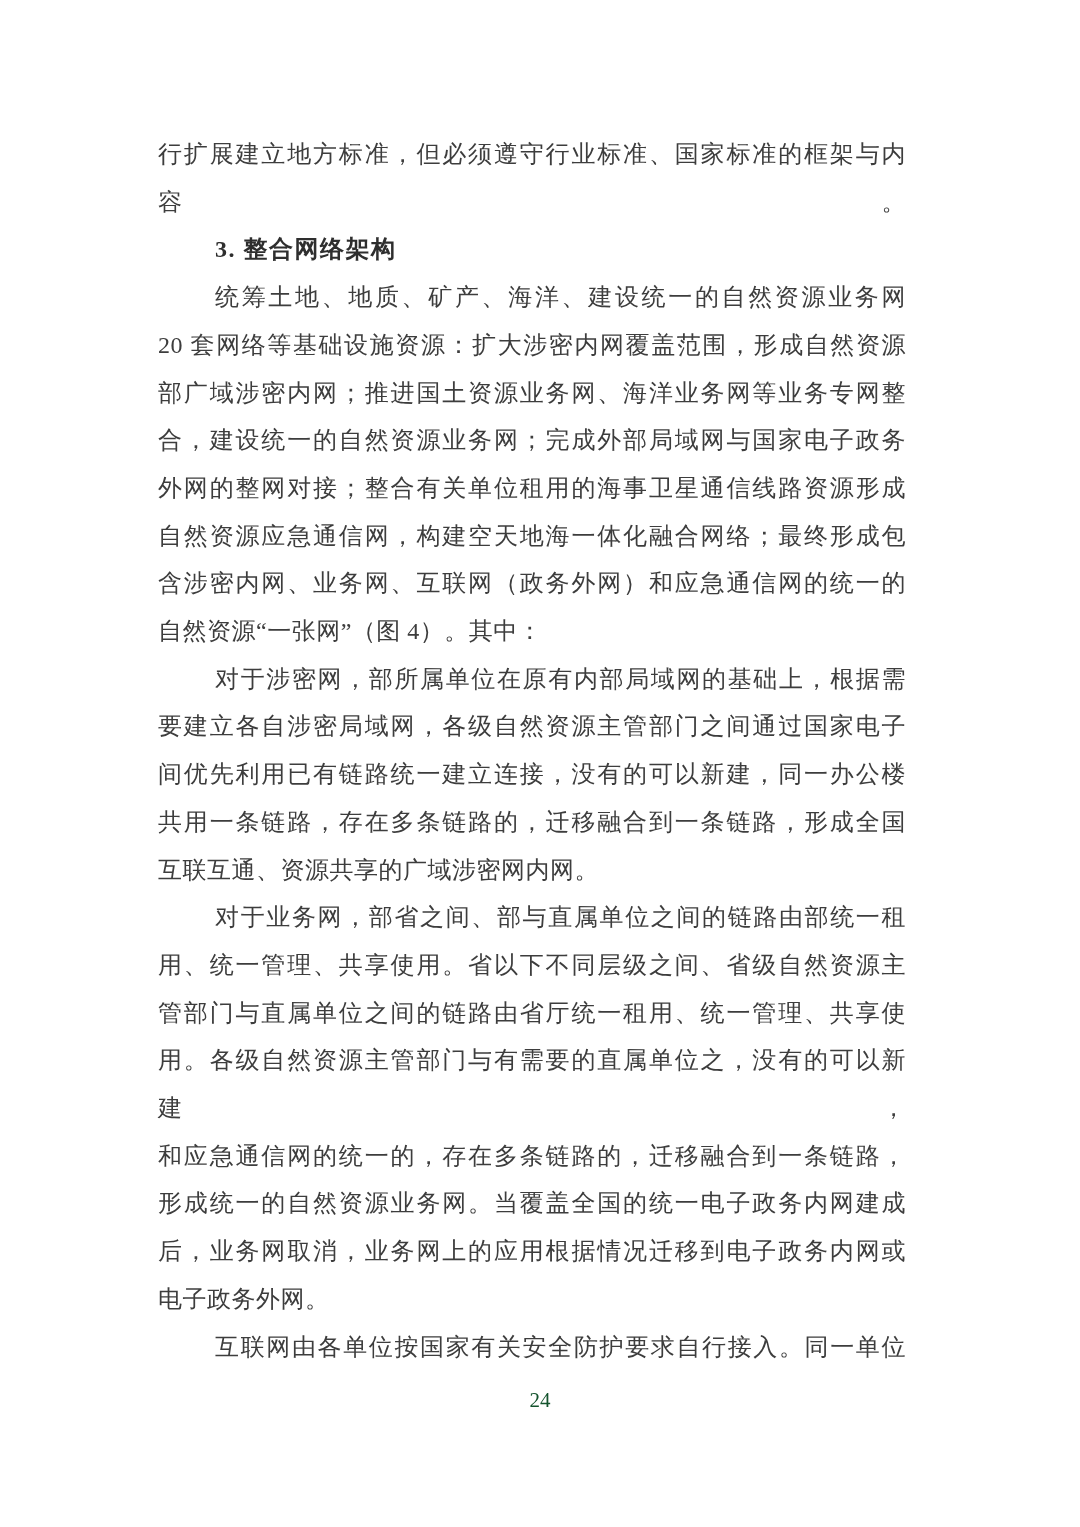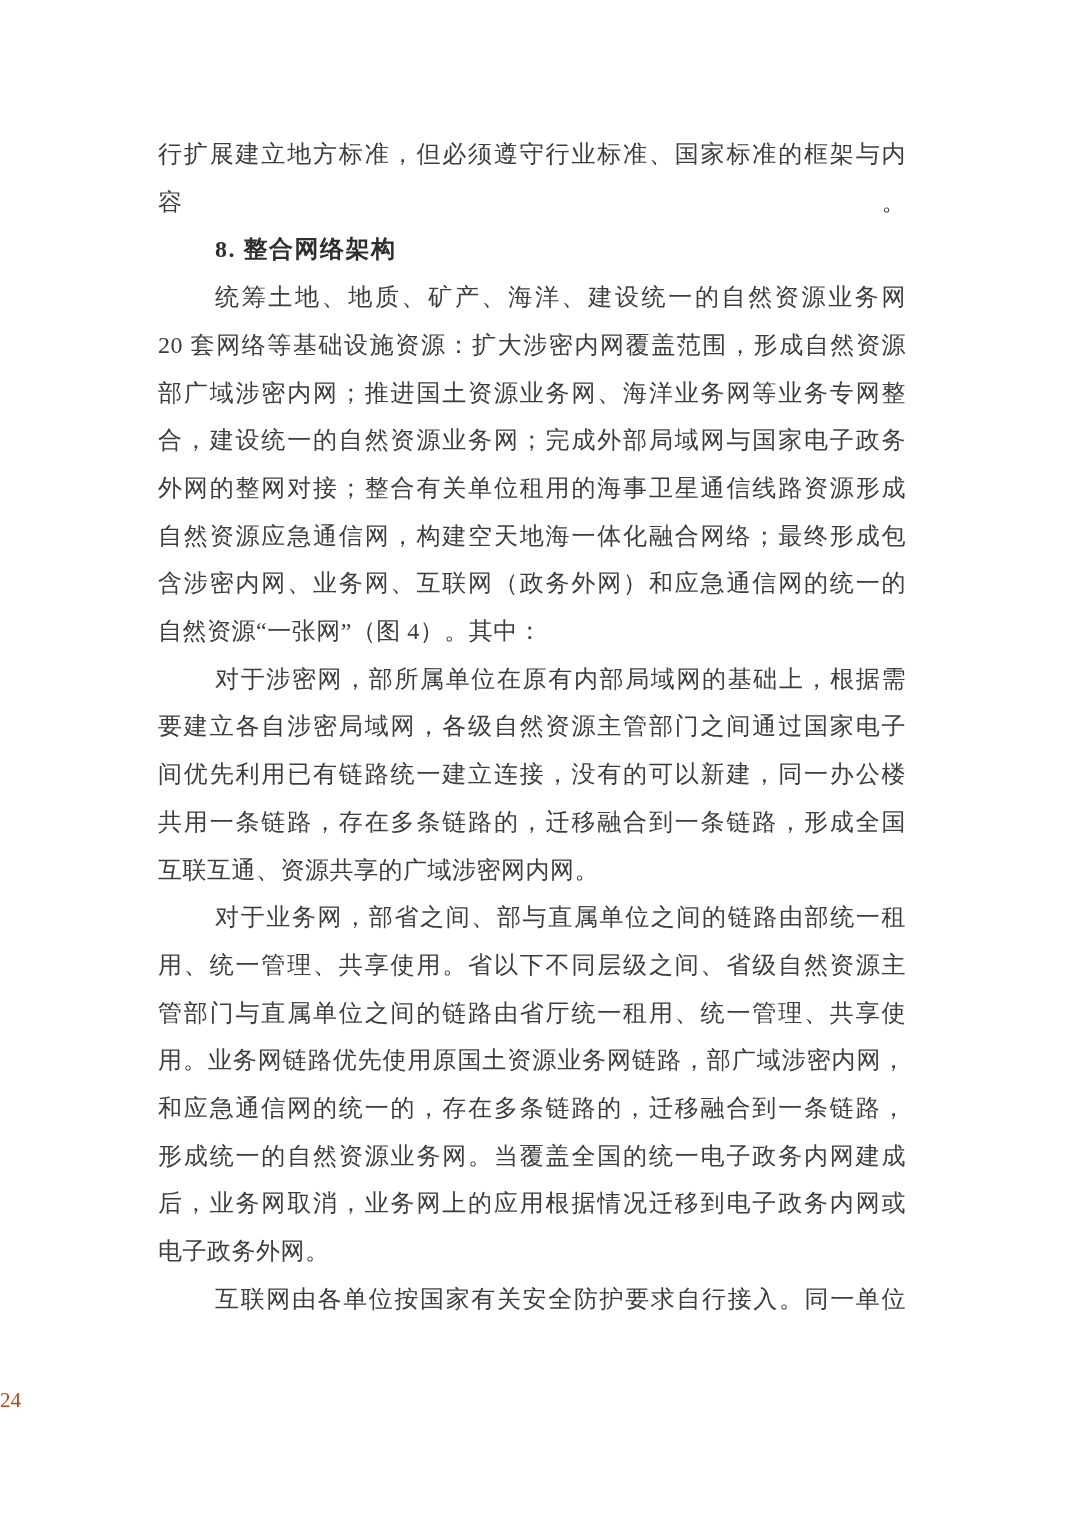--- a/index.html
+++ b/index.html
@@ -39,49 +39,50 @@
     font-weight: bold;
     text-indent: 57px;
     letter-spacing: 1.5px;
     color: #2e2e2e;
   }
   .page-number {
     position: absolute;
     top: 1385px;
     left: 0;
     width: 1080px;
+    text-align: center;
     font-size: 21px;
     line-height: 30px;
-    color: #c2410c;
+    color: #14532d;
   }
 </style>
 </head>
 <body>
 
 <div class="page">
   <div class="text-block">
       <div class="line justify">行扩展建立地方标准，但必须遵守行业标准、国家标准的框架与内容。</div>
-      <div class="line heading indent">8. 整合网络架构</div>
+      <div class="line heading indent">3. 整合网络架构</div>
       <div class="line indent justify">统筹土地、地质、矿产、海洋、建设统一的自然资源业务网</div>
       <div class="line justify">20 套网络等基础设施资源：扩大涉密内网覆盖范围，形成自然资源</div>
       <div class="line justify">部广域涉密内网；推进国土资源业务网、海洋业务网等业务专网整</div>
       <div class="line justify">合，建设统一的自然资源业务网；完成外部局域网与国家电子政务</div>
       <div class="line justify">外网的整网对接；整合有关单位租用的海事卫星通信线路资源形成</div>
       <div class="line justify">自然资源应急通信网，构建空天地海一体化融合网络；最终形成包</div>
       <div class="line justify">含涉密内网、业务网、互联网（政务外网）和应急通信网的统一的</div>
       <div class="line">自然资源“一张网”（图 4）。其中：</div>
       <div class="line indent justify">对于涉密网，部所属单位在原有内部局域网的基础上，根据需</div>
       <div class="line justify">要建立各自涉密局域网，各级自然资源主管部门之间通过国家电子</div>
       <div class="line justify">间优先利用已有链路统一建立连接，没有的可以新建，同一办公楼</div>
       <div class="line justify">共用一条链路，存在多条链路的，迁移融合到一条链路，形成全国</div>
       <div class="line">互联互通、资源共享的广域涉密网内网。</div>
       <div class="line indent justify">对于业务网，部省之间、部与直属单位之间的链路由部统一租</div>
       <div class="line justify">用、统一管理、共享使用。省以下不同层级之间、省级自然资源主</div>
       <div class="line justify">管部门与直属单位之间的链路由省厅统一租用、统一管理、共享使</div>
-      <div class="line justify">用。业务网链路优先使用原国土资源业务网链路，部广域涉密内网，</div>
+      <div class="line justify">用。各级自然资源主管部门与有需要的直属单位之，没有的可以新建，</div>
       <div class="line justify">和应急通信网的统一的，存在多条链路的，迁移融合到一条链路，</div>
       <div class="line justify">形成统一的自然资源业务网。当覆盖全国的统一电子政务内网建成</div>
       <div class="line justify">后，业务网取消，业务网上的应用根据情况迁移到电子政务内网或</div>
       <div class="line">电子政务外网。</div>
       <div class="line indent justify">互联网由各单位按国家有关安全防护要求自行接入。同一单位</div>
     </div>
   <div class="page-number">24</div>
 </div>
 
 </body></html>

